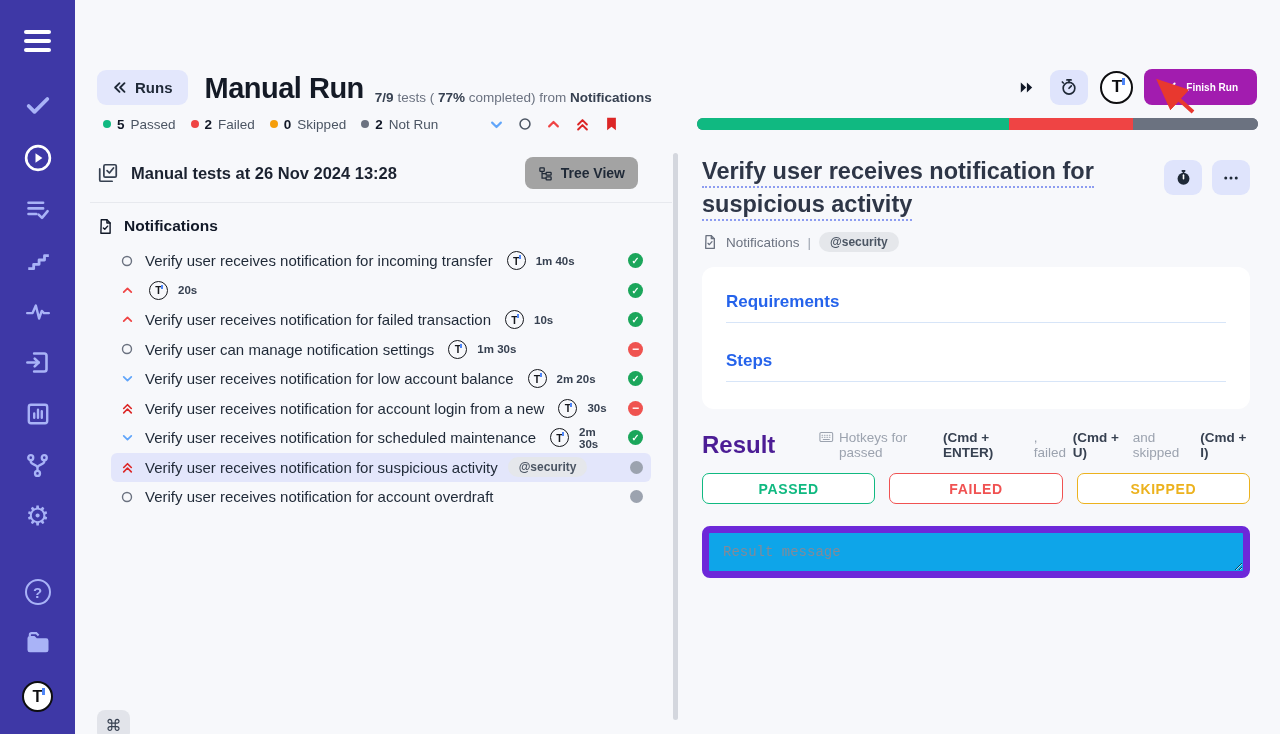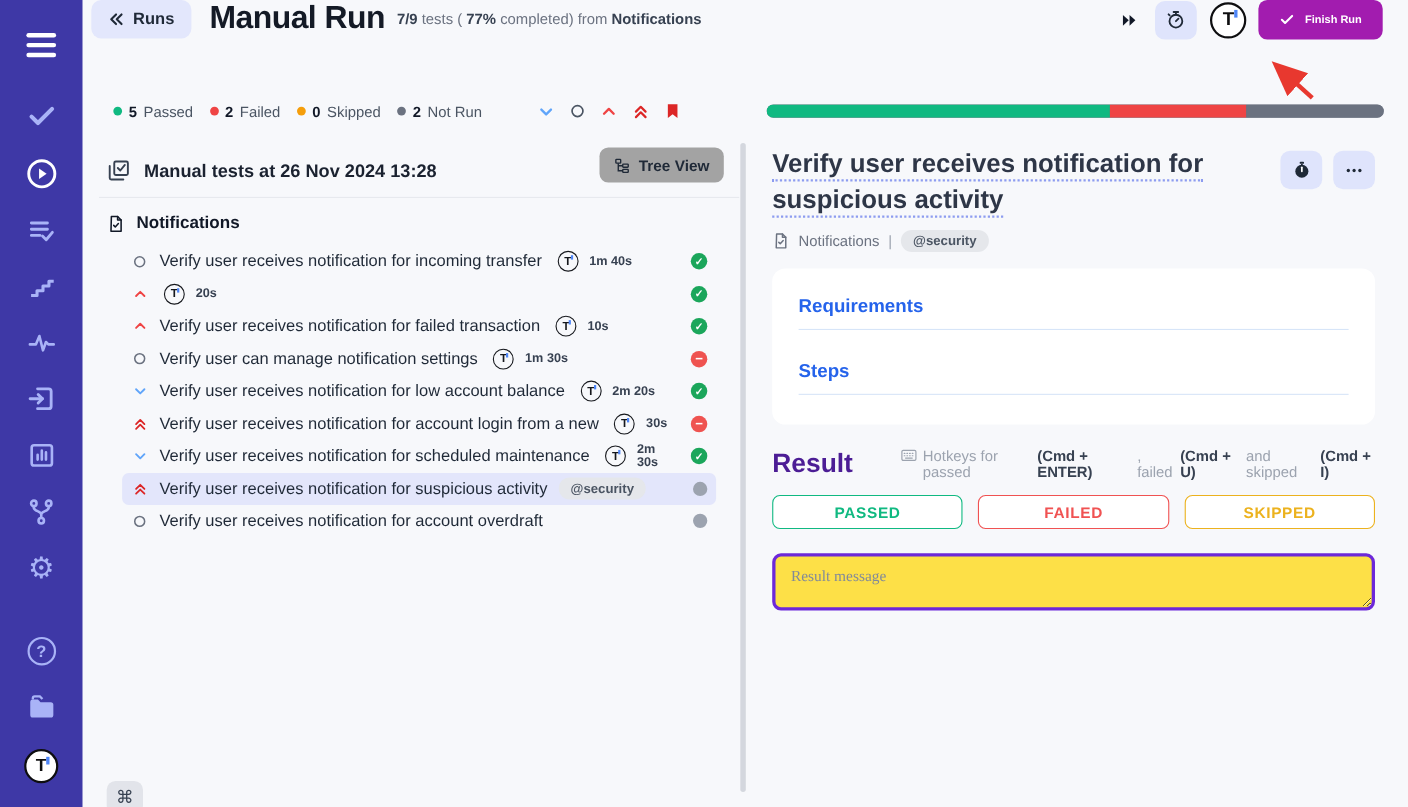--- a/index.html
+++ b/index.html
@@ -14,21 +14,21 @@
   .sb-burger i { display:block; width:27px; height:4px; background:#ffffff; border-radius:2px; }
   .sb-gear { font-size:27px; color:#a9b3f7; line-height:1; }
   .sb-help { width:26px; height:26px; border:2.2px solid #a9b3f7; border-radius:50%; color:#a9b3f7; font-size:15px; font-weight:700; display:flex; align-items:center; justify-content:center; }
   .sb-gap { margin-top:24px; }
   .logo-circle { width:31px; height:31px; border-radius:50%; background:#ffffff; border:2.5px solid #0e0e10; color:#0e0e10; font-weight:900; font-size:16px; display:flex; align-items:center; justify-content:center; position:relative; }
   .logo-circle .blue-tick { position:absolute; top:5px; right:6px; width:3px; height:7px; background:#4f86f7; }
 
   
   .main { flex:1; display:flex; flex-direction:column; position:relative; }
 
-  .topbar { height:82px; display:flex; align-items:flex-start; padding:0 23px 0 8px; position:relative; }
+  .topbar { height:82px; display:flex; align-items:flex-end; padding:0 23px 0 22px; position:relative;margin-top:23px; }
   .back-btn { display:flex; align-items:center; gap:8px; background:#e3e7fc; border:none; border-radius:9px; padding:9px 15px; font-size:15px; font-weight:700; color:#1f2937; cursor:pointer; font-family:inherit; }
   .page-title { font-size:29px; font-weight:800; color:#141a26; margin-left:17px; letter-spacing:-0.5px; }
   .subtitle { margin-left:11px; padding-top:10px; font-size:13.5px; color:#6b7280; }
   .subtitle b { color:#374151; }
   .top-right { margin-left:auto; display:flex; align-items:center; }
   .ff-icon { margin-right:15px; cursor:pointer; display:flex; }
   .icon-btn { width:38px; height:35px; background:#dfe4fc; border:none; border-radius:9px; display:flex; align-items:center; justify-content:center; cursor:pointer; }
   .top-logo { margin-left:12px; margin-right:11px; cursor:pointer; }
   .finish-btn { display:flex; align-items:center; gap:9px; background:#a21caf; color:#fff; border:none; border-radius:8px; padding:11px 19px; font-size:10px; font-weight:700; font-family:inherit; cursor:pointer; }
   .anno-arrow { position:absolute; left:1076px; top:53px; pointer-events:none; }
@@ -39,21 +39,21 @@
   .sum-item b { color:#111827; }
   .filters { display:flex; align-items:center; gap:14px; margin-left:36px; }
   .filters > span { display:flex; cursor:pointer; }
   .progressbar { flex:1; height:12px; margin-left:78px; border-radius:7px; overflow:hidden; display:flex; background:#6b7280; }
   .progressbar .seg { height:100%; }
 
   .content { flex:1; display:flex; min-height:0; }
 
   
   .listpanel { width:597px; flex-shrink:0; position:relative; padding-top:6px; }
-  .list-header { display:flex; align-items:flex-end; margin-left:15px; padding:8px 14px 13px 7px; border-bottom:1px solid #e7e9ee; }
+  .list-header { display:flex; align-items:center; margin-left:15px; padding:8px 34px 13px 7px; border-bottom:1px solid #e7e9ee; }
   .list-header .hdr-title { margin-left:12px; font-size:16.5px; font-weight:700; color:#1b2230; }
   .tree-btn { margin-left:auto; display:flex; align-items:center; gap:8px; background:#a3a3a3; border:none; border-radius:8px; padding:8px 13px; font-size:14px; font-weight:600; color:#1f2937; font-family:inherit; cursor:pointer; }
   .suite-label { display:flex; align-items:center; gap:10px; padding:14px 0 9px 22px; font-size:15.5px; font-weight:700; color:#111827; }
   .rows { padding:2px 21px 0 36px; }
   .row { height:29.5px; display:flex; align-items:center; gap:10px; padding:0 8px; border-radius:6px; cursor:pointer; }
   .row.selected { background:#e3e6fb; }
   .prio { width:16px; display:flex; justify-content:center; flex-shrink:0; }
   .row-title { font-size:15px; color:#1f2937; white-space:nowrap; }
   .t-badge { width:19px; height:19px; border:1.7px solid #16181d; border-radius:50%; display:flex; align-items:center; justify-content:center; font-size:10.5px; font-weight:800; color:#16181d; flex-shrink:0; margin-left:4px; position:relative; }
   .t-badge i { position:absolute; top:3px; right:4px; width:2px; height:4px; background:#4f86f7; }
@@ -82,21 +82,21 @@
   .card h3 + h3 { margin-top:28px; }
   .result-head { margin-top:21px; display:flex; align-items:center; }
   .result-title { font-size:24px; font-weight:800; color:#4c1d95; }
   .hotkeys { margin-left:44px; display:flex; align-items:flex-start; gap:5px; font-size:13.5px; color:#9ca3af; }
   .hotkeys b { color:#374151; }
   .result-buttons { display:flex; gap:14px; margin-top:13px; }
   .result-buttons button { flex:1; height:31px; background:#fff; border-radius:7px; font-size:14px; font-weight:700; letter-spacing:0.6px; font-family:inherit; cursor:pointer; }
   .btn-passed { border:1.7px solid #10b981; color:#10b981; }
   .btn-failed { border:1.7px solid #f05252; color:#f05252; }
   .btn-skipped { border:1.7px solid #ecb21e; color:#ecb21e; }
-  .msg-box { margin-top:22px; width:100%; height:52px; border:3px solid #6d28d9; border-radius:8px; padding:11px 14px; font-size:14px; font-family:Liberation Serif, serif; color:#374151; resize:both; background:#fde047; }
+  .msg-box { margin-top:22px; width:100%; height:52px; border:7px solid #6d28d9; border-radius:8px; padding:11px 14px; font-size:14px; font-family:Liberation Mono, monospace; color:#374151; resize:both; background:#0ea5e9; }
   .msg-box::placeholder { color:#828a99; }
 </style>
 </head>
 <body>
 
 <aside class="sidebar">
   <div class="sb-item sb-burger">
       <i></i>
       <i></i>
       <i></i>

